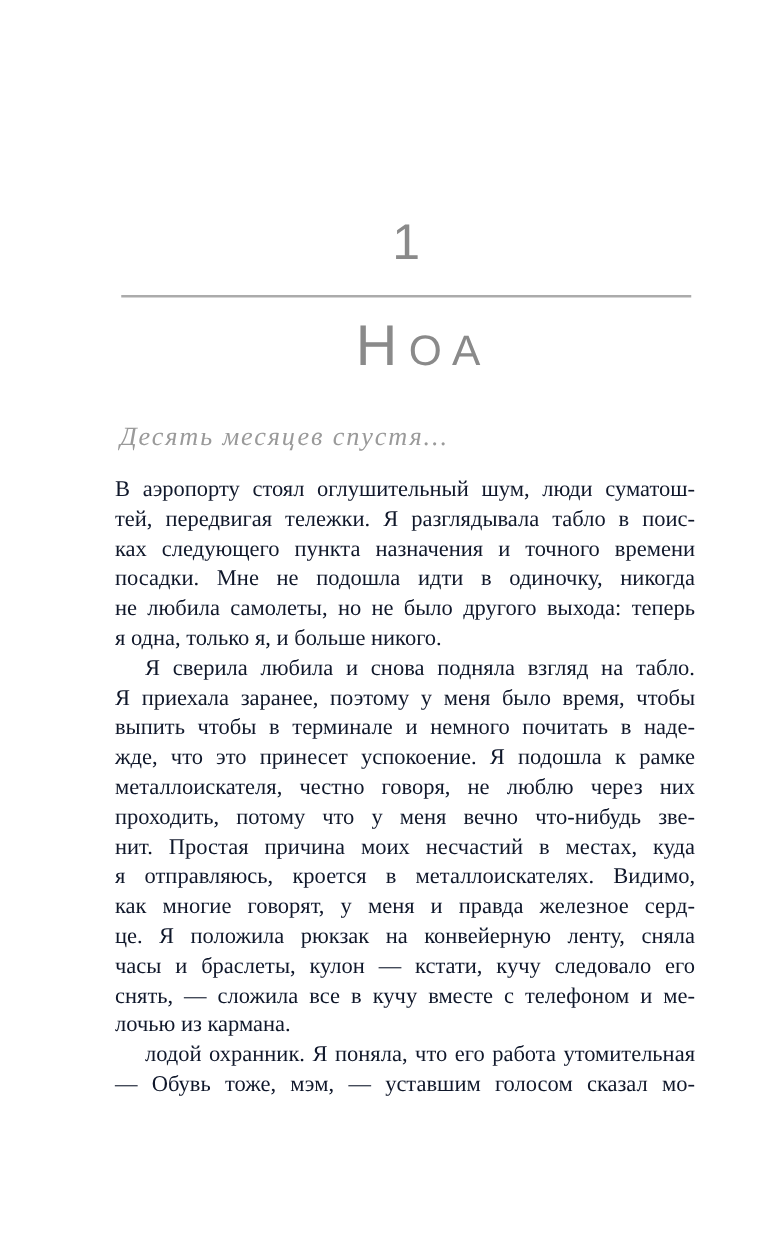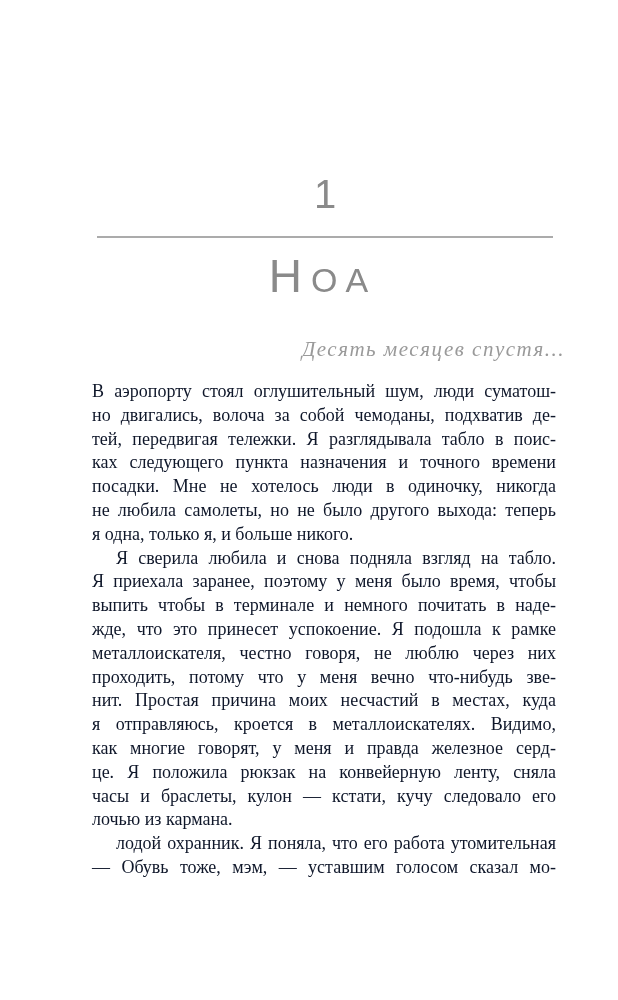--- a/index.html
+++ b/index.html
@@ -31,41 +31,41 @@
     left: 97px;
     width: 456px;
     height: 0;
     border: none;
     border-top: 2px solid #ababab;
     margin: 0;
   }
   .chapter-title {
     position: absolute;
     top: 254px;
-    left: 95px;
+    left: 111px;
     width: 456px;
     margin: 0;
     text-align: center;
     font-family: "Liberation Sans", sans-serif;
     font-weight: 400;
     text-transform: uppercase;
     font-size: 34px;
     line-height: 44px;
     letter-spacing: 9px;
     color: #8a8a8a;
   }
   .chapter-title::first-letter {
     font-size: 46px;
   }
   .chapter-subtitle {
     position: absolute;
     top: 337px;
-    left: 109px;
+    left: 96px;
     width: 456px;
-    text-align: right;
+    text-align: left;
     font-family: "Liberation Serif", serif;
     font-style: italic;
     font-size: 21px;
     letter-spacing: 1.5px;
     color: #9a9a9a;
   }
   .body-text {
     position: absolute;
     top: 380px;
     left: 92px;
@@ -91,39 +91,39 @@
 <body>
 
 <div class="page">
   <div class="chapter-number">1</div>
   <hr class="rule">
   <h1 class="chapter-title">Ноа</h1>
   <div class="chapter-subtitle">Десять месяцев спустя...</div>
   <div class="body-text">
       <div class="para">
         <div class="t-line">В аэропорту стоял оглушительный шум, люди суматош-</div>
-        <div class="t-line">но двигались, волоча за собой чемоданы, подхватив де-</div>
         <div class="t-line">тей, передвигая тележки. Я разглядывала табло в поис-</div>
         <div class="t-line">ках следующего пункта назначения и точного времени</div>
-        <div class="t-line">посадки. Мне не хотелось люди в одиночку, никогда</div>
+        <div class="t-line">посадки. Мне не подошла идти в одиночку, никогда</div>
         <div class="t-line">не любила самолеты, но не было другого выхода: теперь</div>
         <div class="t-line t-last">я одна, только я, и больше никого.</div>
       </div>
       <div class="para indent">
         <div class="t-line">Я сверила любила и снова подняла взгляд на табло.</div>
         <div class="t-line">Я приехала заранее, поэтому у меня было время, чтобы</div>
         <div class="t-line">выпить чтобы в терминале и немного почитать в наде-</div>
         <div class="t-line">жде, что это принесет успокоение. Я подошла к рамке</div>
         <div class="t-line">металлоискателя, честно говоря, не люблю через них</div>
         <div class="t-line">проходить, потому что у меня вечно что-нибудь зве-</div>
         <div class="t-line">нит. Простая причина моих несчастий в местах, куда</div>
         <div class="t-line">я отправляюсь, кроется в металлоискателях. Видимо,</div>
         <div class="t-line">как многие говорят, у меня и правда железное серд-</div>
         <div class="t-line">це. Я положила рюкзак на конвейерную ленту, сняла</div>
         <div class="t-line">часы и браслеты, кулон — кстати, кучу следовало его</div>
+        <div class="t-line">снять, — сложила все в кучу вместе с телефоном и ме-</div>
         <div class="t-line t-last">лочью из кармана.</div>
       </div>
       <div class="para indent">
         <div class="t-line">лодой охранник. Я поняла, что его работа утомительная</div>
         <div class="t-line">— Обувь тоже, мэм, — уставшим голосом сказал мо-</div>
       </div>
     </div>
 </div>
 
 </body></html>

